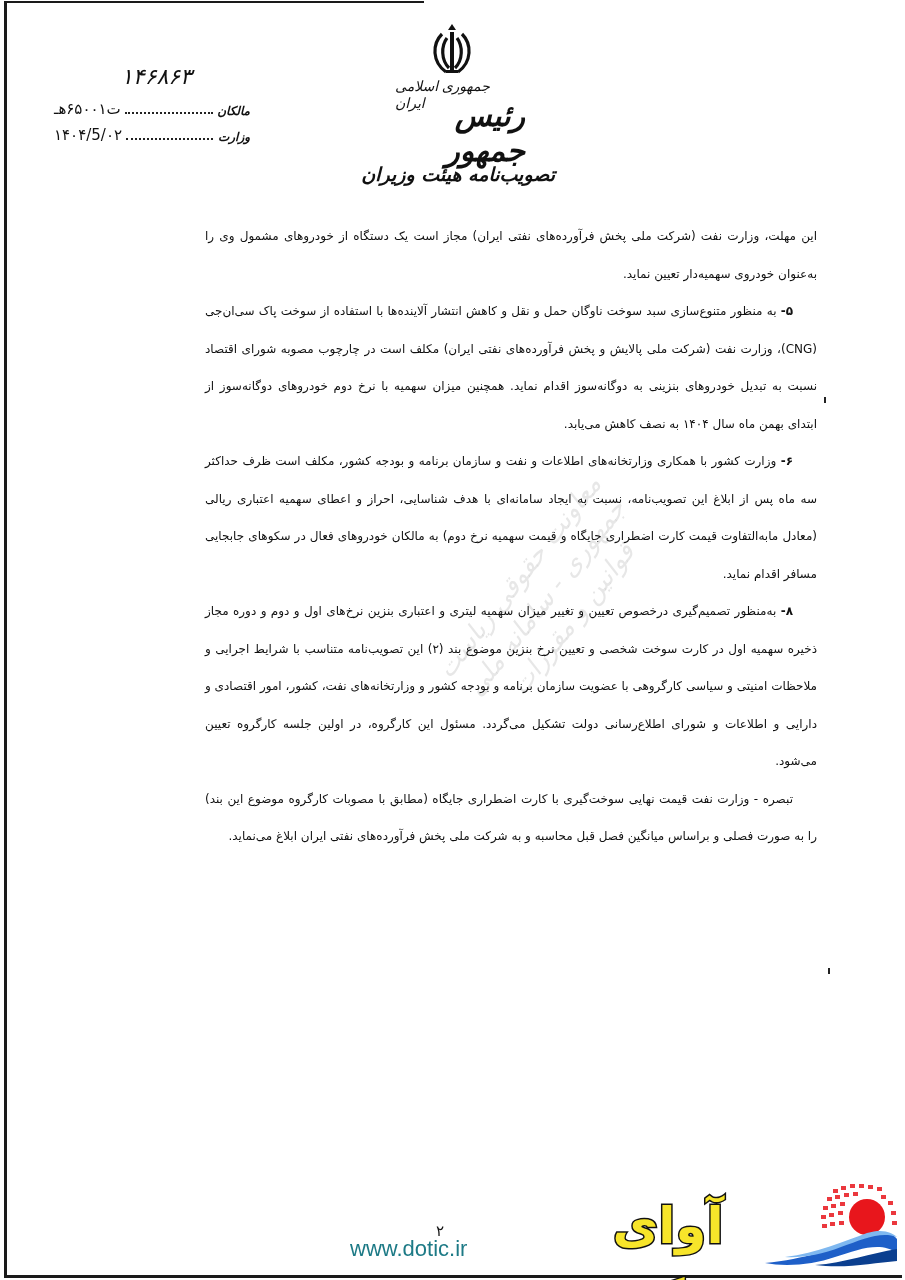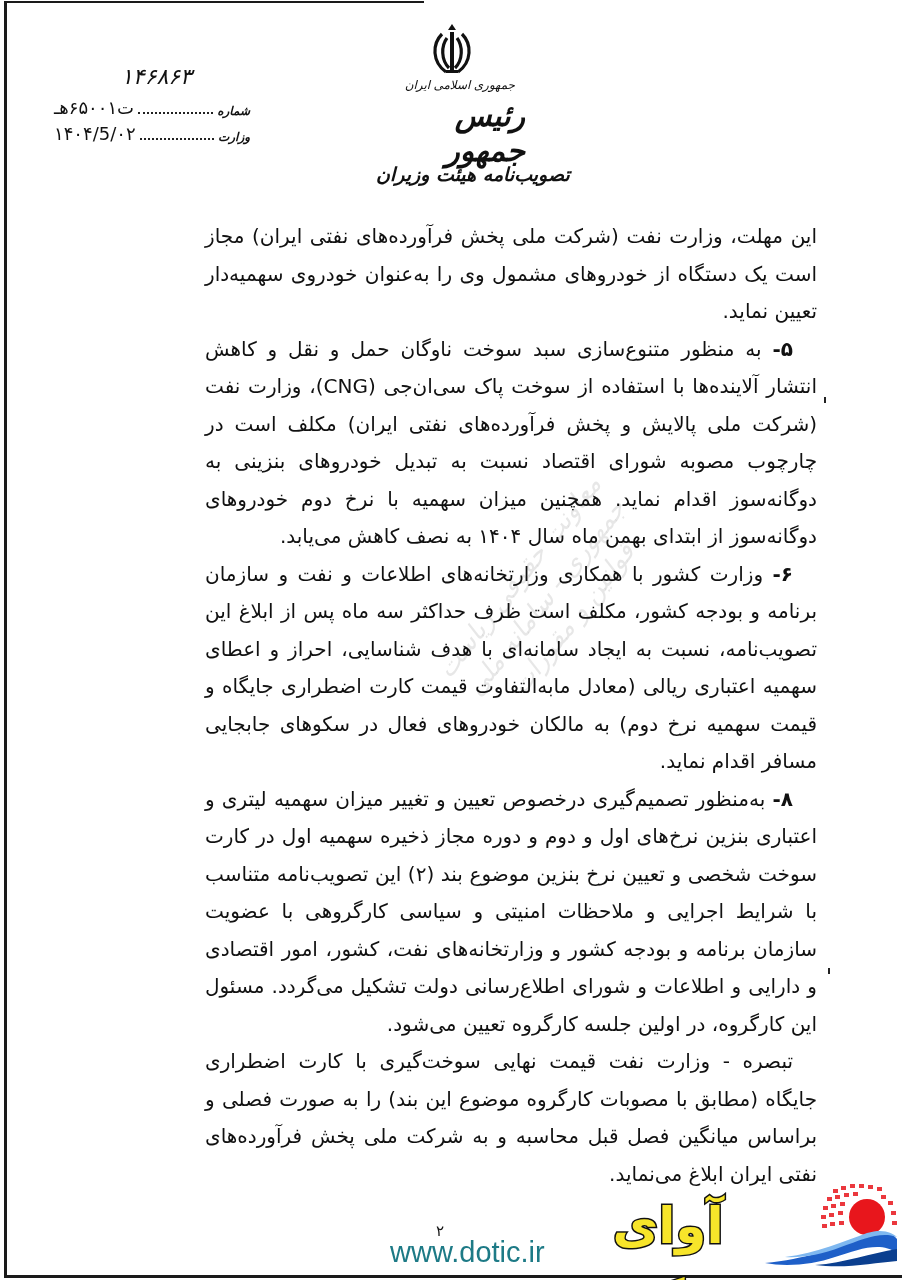--- a/index.html
+++ b/index.html
@@ -9,48 +9,48 @@
     background: #ffffff;
     font-family: "DejaVu Sans", sans-serif;
     color: #111;
   }
   .border-left { position: absolute; left: 4px; top: 2px; width: 3px; height: 1274px; background: #1a1a1a; }
   .border-top { position: absolute; left: 4px; top: 1px; width: 420px; height: 2px; background: #1a1a1a; }
   .border-bottom { position: absolute; left: 4px; bottom: 2px; width: 898px; height: 3px; background: #1a1a1a; }
 
   
   .emblem { position: absolute; left: 428px; top: 22px; width: 48px; height: 56px; }
-  .header-republic { position: absolute; left: 395px; top: 78px; width: 120px; text-align: right;
-    font-family: Liberation Sans, sans-serif; font-size: 12px; font-style: italic; direction: rtl; }
+  .header-republic { position: absolute; left: 395px; top: 78px; width: 120px; text-align: left;
+    font-family: Liberation Serif, serif; font-size: 14px; font-style: italic; direction: rtl; }
   .header-president { position: absolute; left: 385px; top: 98px; width: 140px; text-align: right;
     font-family: "DejaVu Serif", serif; font-size: 30px; font-weight: bold; font-style: italic; direction: rtl; letter-spacing: -1px; }
-  .header-subtitle { position: absolute; left: 376px; top: 163px; width: 200px; text-align: left;
+  .header-subtitle { position: absolute; left: 355px; top: 163px; width: 200px; text-align: right;
     font-family: "DejaVu Serif", serif; font-size: 19px; font-weight: bold; font-style: italic; direction: rtl; }
 
   .meta { position: absolute; left: 10px; top: 68px; width: 240px; direction: rtl; font-family: "DejaVu Sans", sans-serif; }
   .meta-row { display: flex; align-items: flex-end; height: 26px; }
   .meta-label { font-family: "DejaVu Serif", serif; font-style: italic; font-weight: bold; font-size: 12px; width: 34px; text-align: right; }
   .meta-dots { border-bottom: 2px dotted #222; width: 90px; margin: 0 4px 4px 4px; position: relative; height: 1px; }
-  .meta-value { font-size: 18px; white-space: nowrap; direction: ltr; margin-left: 44px; }
+  .meta-value { font-size: 15px; white-space: nowrap; direction: ltr; margin-left: 44px; }
   .meta-handwritten { position: absolute; left: 105px; top: 64px; font-size: 22px; font-family: "DejaVu Serif", serif; font-style: italic; direction: ltr; letter-spacing: 3px; margin-left: 16px; }
 
   
   .body-text { position: absolute; left: 205px; top: 218px; width: 612px; direction: rtl; text-align: justify;
-    font-family: "DejaVu Sans", sans-serif; font-size: 20px; line-height: 37.5px; color: #111; }
+    font-family: "DejaVu Sans", sans-serif; font-size: 12px; line-height: 37.5px; color: #111; }
   .body-text p { margin: 0; text-align-last: right; }
   .body-text p.indent { text-indent: 24px; }
   .body-text .num { font-weight: bold; }
 
   
   .watermark { position: absolute; left: 470px; top: 520px; width: 260px; height: 240px;
     transform: rotate(-52deg); color: rgba(120,120,120,0.18); font-family: "DejaVu Serif", serif;
     font-style: italic; font-size: 26px; line-height: 34px; direction: rtl; text-align: center; pointer-events: none; }
 
   .page-number { position: absolute; left: 436px; top: 1222px; font-size: 15px; direction: rtl; }
-  .website { position: absolute; left: 350px; top: 1236px; font-family: "Liberation Sans", sans-serif; font-size: 29px; color: #1d7a86; letter-spacing: 0px; margin-left: 40px; }
+  .website { position: absolute; left: 350px; top: 1236px; font-family: "Liberation Sans", sans-serif; font-size: 22px; color: #1d7a86; letter-spacing: 0px; }
 
   .stray-mark { position: absolute; width: 2px; height: 6px; background: #222; }
 
   
   .brand-logo { position: absolute; left: 645px; top: 1183px; width: 255px; height: 86px; }
   .brand-text { position: absolute; left: 538px; top: 1190px; width: 260px; text-align: center; direction: rtl;
     font-family: "DejaVu Sans", sans-serif; font-weight: bold; font-size: 50px; line-height: 72px;
     color: #f7e52a; -webkit-text-stroke: 3px #111; paint-order: stroke fill; letter-spacing: -2px; }
 </style>
 </head>
@@ -72,21 +72,21 @@
     <path d="M20 8 L24 2 L28 8 Z" fill="#111"></path>
     <rect x="18" y="48" width="12" height="3" fill="#111"></rect>
   </svg>
   <div class="header-republic">جمهوری اسلامی ایران</div>
   <div class="header-president">رئیس جمهور</div>
   <div class="header-subtitle">تصویب‌نامه هیئت وزیران</div>
 
   <div class="meta-handwritten">۱۴۶۸۶۳</div>
   <div class="meta">
     <div class="meta-row" style="margin-top:24px">
-      <span class="meta-label">شماره</span>
+      <span class="meta-label">مالکان</span>
       <span class="meta-dots"></span>
       <span class="meta-value">ت۶۵۰۰۱هـ</span>
     </div>
     <div class="meta-row">
       <span class="meta-label">وزارت</span>
       <span class="meta-dots"></span>
       <span class="meta-value">۱۴۰۴/5/۰۲</span>
     </div>
   </div>
 

